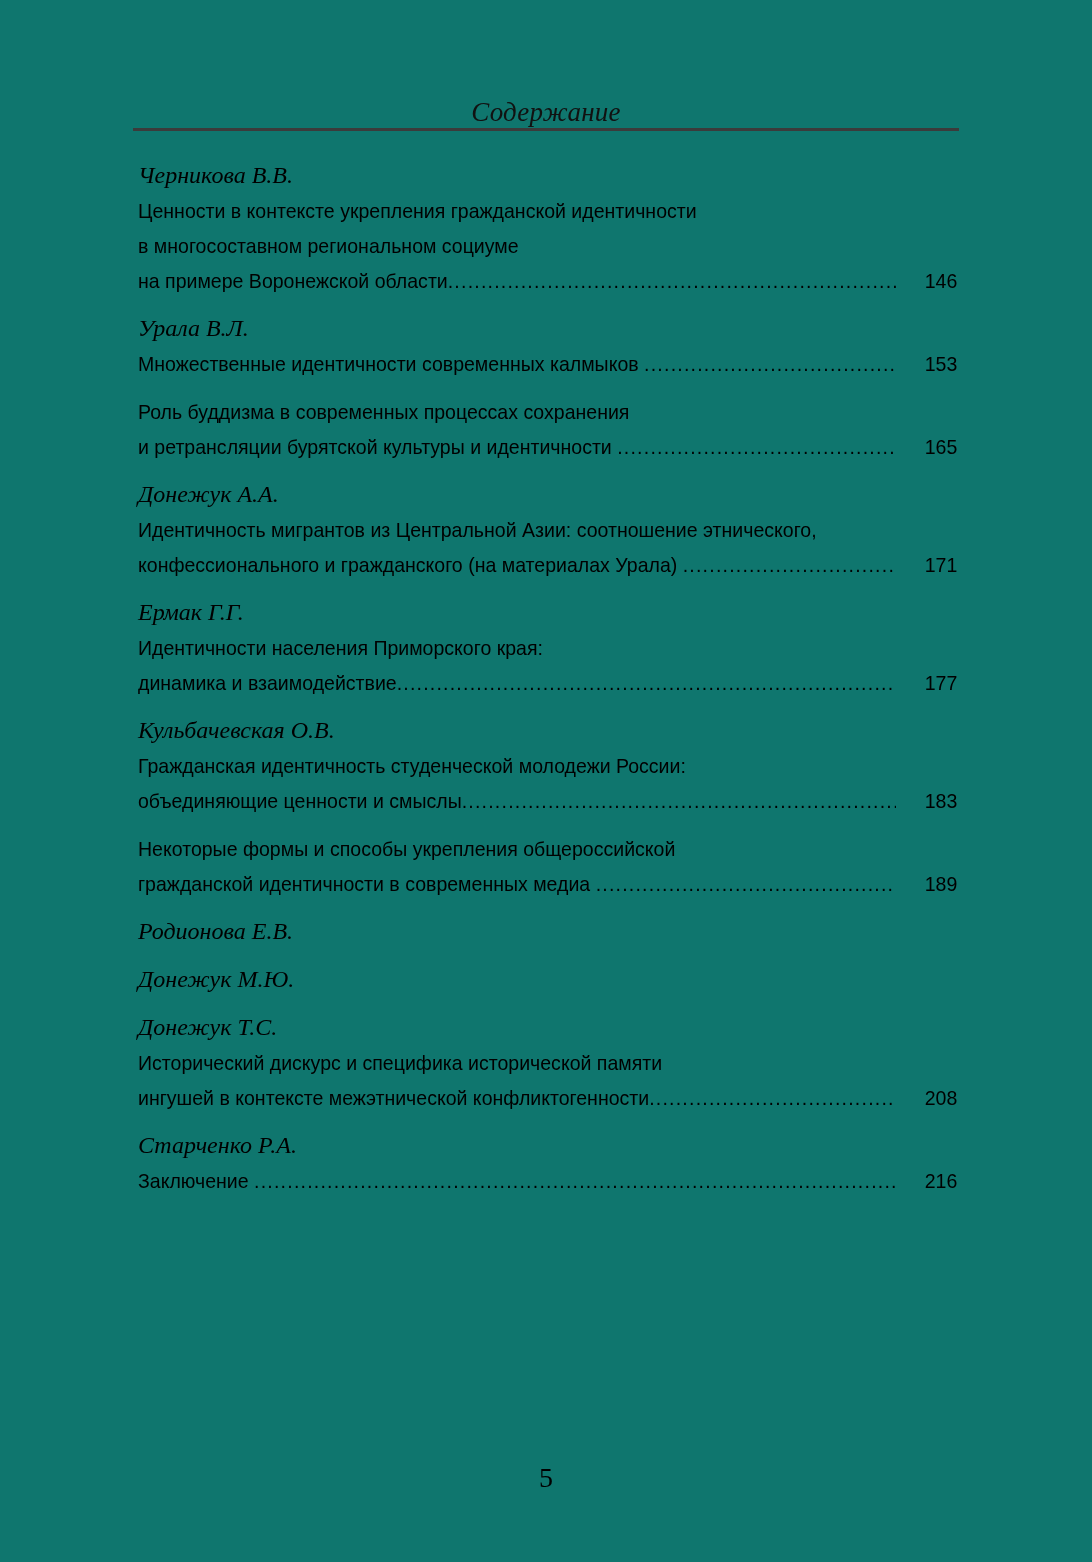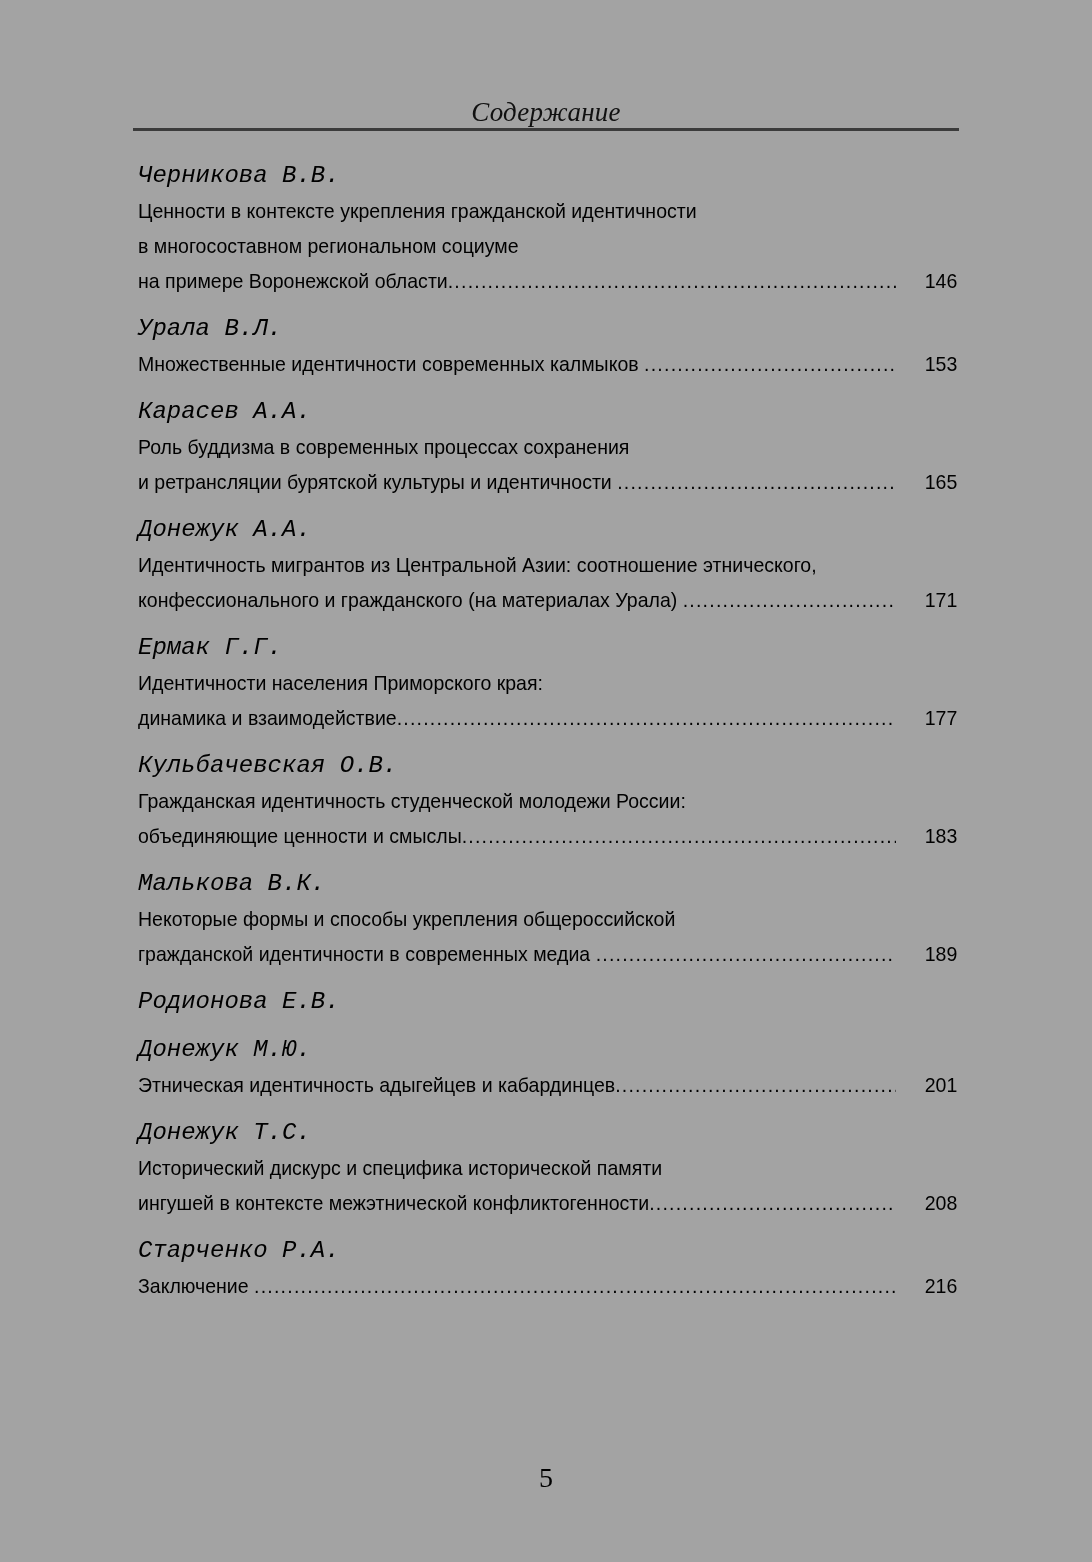--- a/index.html
+++ b/index.html
@@ -5,21 +5,21 @@
   html, body {
     margin: 0;
     padding: 0;
     background: #ffffff;
   }
 
   .page {
     position: relative;
     width: 1092px;
     height: 1562px;
-    background: #a3a3a3;
+    background: #0f766e;
     margin: 0 auto;
     overflow: hidden;
     font-family: "Liberation Sans", sans-serif;
     color: #000000;
   }
 
   
   .running-head {
     position: absolute;
     left: 133px;
@@ -49,21 +49,21 @@
     left: 138px;
     top: 158px;
     width: 820px;
   }
 
   .toc-entry {
     margin-bottom: 13px;
   }
 
   .author {
-    font-family: Liberation Mono, monospace;
+    font-family: Liberation Serif, serif;
     font-style: italic;
     font-size: 24px;
     line-height: 35px;
     white-space: nowrap;
     color: #000000;
   }
 
   .title-block {
     font-family: "Liberation Sans", sans-serif;
     font-size: 21px;
@@ -154,21 +154,20 @@
         <div class="author">Урала В.Л.</div>
         <div class="title-block">
           <div class="title-line leader gap-before-dots">
             <span class="leader-text">Множественные идентичности современных калмыков</span>
             <span class="leader-dots"></span>
             <span class="page-no">153</span>
           </div>
         </div>
       </div>
       <div class="toc-entry">
-        <div class="author">Карасев А.А.</div>
         <div class="title-block">
           <div class="title-line">Роль буддизма в современных процессах сохранения</div>
           <div class="title-line leader gap-before-dots">
             <span class="leader-text">и ретрансляции бурятской культуры и идентичности</span>
             <span class="leader-dots"></span>
             <span class="page-no">165</span>
           </div>
         </div>
       </div>
       <div class="toc-entry">
@@ -198,42 +197,34 @@
         <div class="title-block">
           <div class="title-line">Гражданская идентичность студенческой молодежи России:</div>
           <div class="title-line leader">
             <span class="leader-text">объединяющие ценности и смыслы</span>
             <span class="leader-dots"></span>
             <span class="page-no">183</span>
           </div>
         </div>
       </div>
       <div class="toc-entry">
-        <div class="author">Малькова В.К.</div>
         <div class="title-block">
           <div class="title-line">Некоторые формы и способы укрепления общероссийской</div>
           <div class="title-line leader gap-before-dots">
             <span class="leader-text">гражданской идентичности в современных медиа</span>
             <span class="leader-dots"></span>
             <span class="page-no">189</span>
           </div>
         </div>
       </div>
       <div class="toc-entry">
         <div class="author">Родионова Е.В.</div>
       </div>
       <div class="toc-entry">
         <div class="author">Донежук М.Ю.</div>
-        <div class="title-block">
-          <div class="title-line leader">
-            <span class="leader-text">Этническая идентичность адыгейцев и кабардинцев</span>
-            <span class="leader-dots"></span>
-            <span class="page-no">201</span>
-          </div>
-        </div>
       </div>
       <div class="toc-entry">
         <div class="author">Донежук Т.С.</div>
         <div class="title-block">
           <div class="title-line">Исторический дискурс и специфика исторической памяти</div>
           <div class="title-line leader">
             <span class="leader-text">ингушей в контексте межэтнической конфликтогенности</span>
             <span class="leader-dots"></span>
             <span class="page-no">208</span>
           </div>

